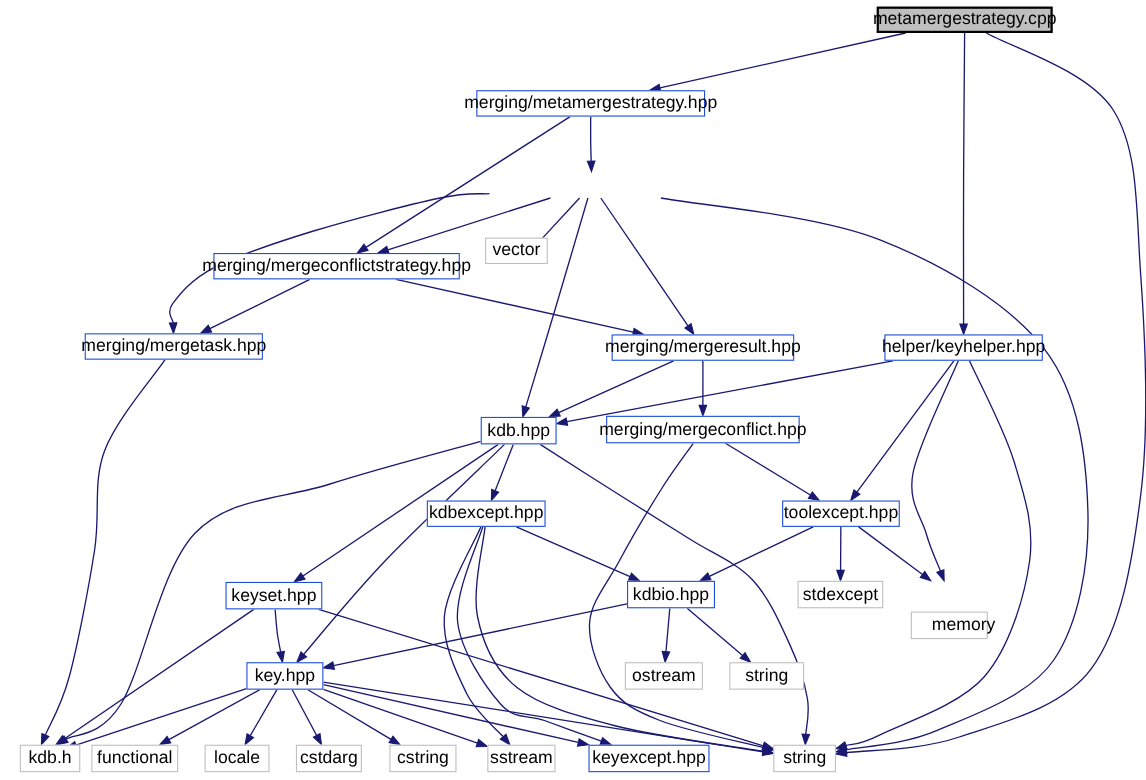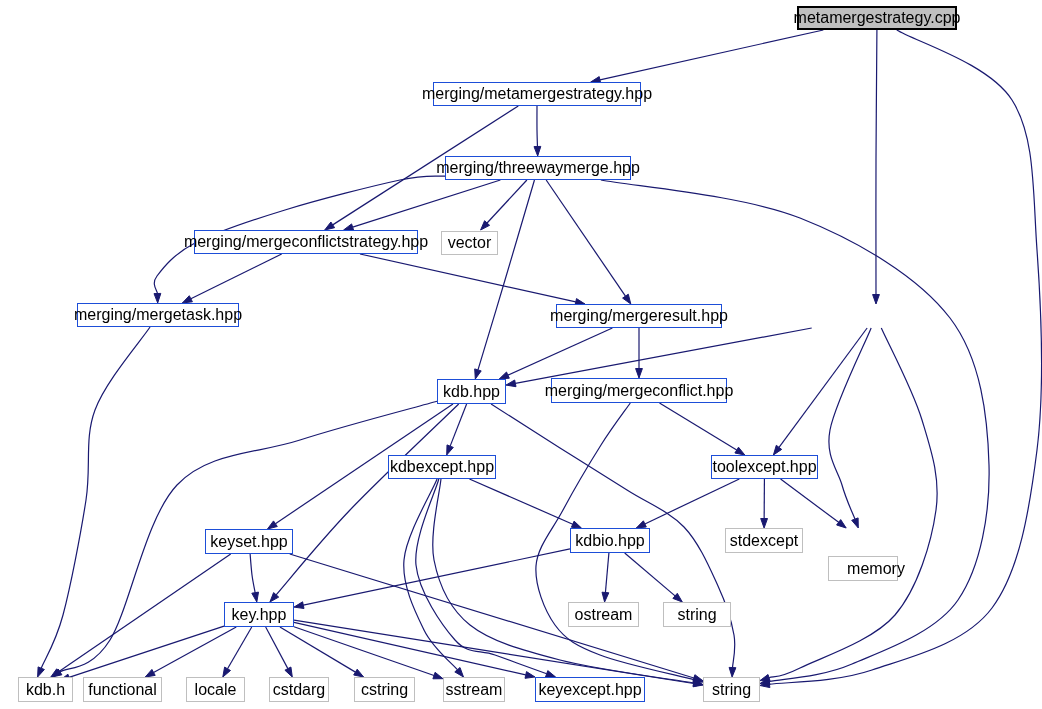--- a/index.html
+++ b/index.html
@@ -146,25 +146,25 @@
       <polygon points="363.6,677.0 353.7,675.0 357.2,669.2" fill="#191970" stroke="#191970" stroke-width="1"></polygon>
       <path d="M294,626.7093023255813 L434.0300982762651,675.5570110266041" class="edge-path" stroke="#191970"></path>
       <polygon points="443.0,678.7 432.9,678.8 435.1,672.3" fill="#191970" stroke="#191970" stroke-width="1"></polygon>
       <path d="M294,622.4305135951662 L525.7348650245909,674.9384135252094" class="edge-path" stroke="#191970"></path>
       <polygon points="535.0,677.0 525.0,678.3 526.5,671.6" fill="#191970" stroke="#191970" stroke-width="1"></polygon>
       <path d="M294,620.0555555555555 L693.6174624795876,683.4868988062838" class="edge-path" stroke="#191970"></path>
       <polygon points="703.0,685.0 693.1,686.8 694.2,680.1" fill="#191970" stroke="#191970" stroke-width="1"></polygon>
     </svg>
     <div class="node root" style="left: 797px; top: 6px; width: 160px; height: 24px;">metamergestrategy.cpp</div>
     <div class="node project" style="left: 433px; top: 82px; width: 208px; height: 24px;">merging/metamergestrategy.hpp</div>
-    <div class="node project" style="left: 445px; top: 156px; width: 186px; height: 24px;">merging/threewaymerge.hpp</div>
     <div class="node project" style="left: 194px; top: 230px; width: 224px; height: 24px;">merging/mergeconflictstrategy.hpp</div>
-    <div class="node system" style="left: 441px; top: 231px; width: 57px; height: 24px;">vector</div>
+    <div class="node system" style="left: 441px; top: 216px; width: 57px; height: 24px;">vector</div>
     <div class="node project" style="left: 556px; top: 304px; width: 166px; height: 24px;">merging/mergeresult.hpp</div>
     <div class="node project" style="left: 77px; top: 303px; width: 162px; height: 24px;">merging/mergetask.hpp</div>
+    <div class="node project" style="left: 804px; top: 304px; width: 144px; height: 24px;">helper/keyhelper.hpp</div>
     <div class="node project" style="left: 437px; top: 379px; width: 69px; height: 25px;">kdb.hpp</div>
     <div class="node project" style="left: 551px; top: 378px; width: 176px; height: 25px;">merging/mergeconflict.hpp</div>
     <div class="node project" style="left: 388px; top: 455px; width: 108px; height: 24px;">kdbexcept.hpp</div>
     <div class="node project" style="left: 711px; top: 455px; width: 107px; height: 24px;">toolexcept.hpp</div>
     <div class="node project" style="left: 205px; top: 529px; width: 88px; height: 25px;">keyset.hpp</div>
     <div class="node project" style="left: 570px; top: 528px; width: 80px; height: 25px;">kdbio.hpp</div>
     <div class="node system" style="left: 725px; top: 528px; width: 78px; height: 25px;">stdexcept</div>
     <div class="node system" style="left: 828px; top: 556px; width: 70px; height: 25px; padding-left: 26px;">memory</div>
     <div class="node project" style="left: 224px; top: 602px; width: 70px; height: 25px;">key.hpp</div>
     <div class="node system" style="left: 568px; top: 602px; width: 71px; height: 25px;">ostream</div>

